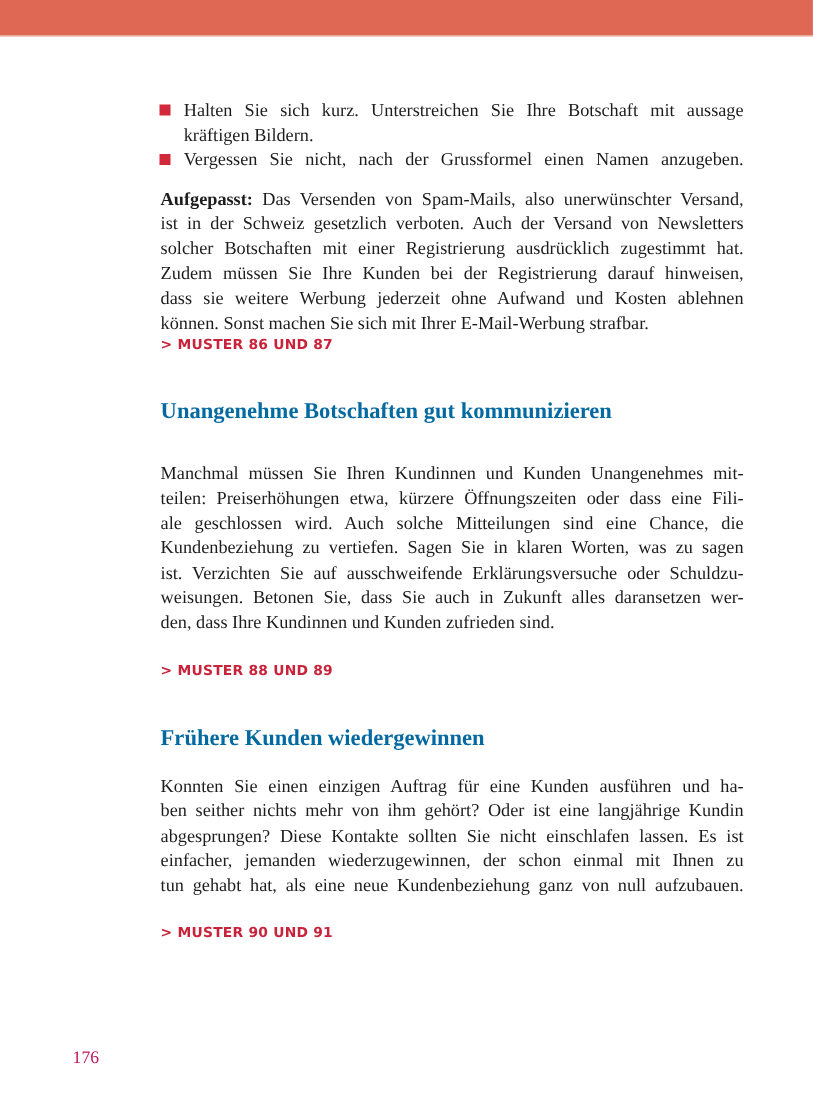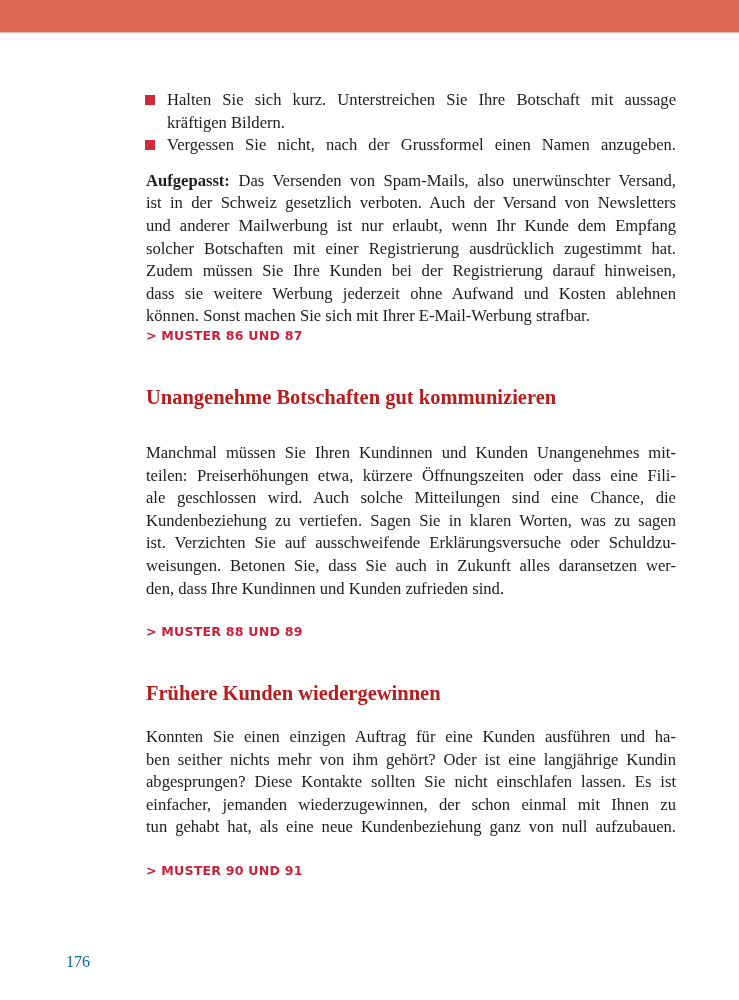--- a/index.html
+++ b/index.html
@@ -81,29 +81,29 @@
       color: #c8233a;
       text-decoration: none;
       cursor: pointer;
     }
     .heading {
       font-family: "Liberation Serif", "DejaVu Serif", serif;
       font-weight: bold;
       font-size: 20.5px;
       line-height: 26px;
       margin: 0;
-      color: #b91c1c;
+      color: #0369a1;
     }
     .page-number {
       position: absolute;
       left: 66px;
       top: 952px;
       font-size: 16px;
       line-height: 20px;
-      color: #0369a1;
+      color: #be185d;
     }
   </style>
 </head>
 <body>
 
 <div class="top-bar"></div>
 
 <div class="content">
 
   <ul class="bullets">
@@ -118,21 +118,20 @@
       <span class="bullet-mark"></span>
       <span class="bullet-text">
         <span class="line last" style="text-align-last:justify">Vergessen Sie nicht, nach der Grussformel einen Namen anzugeben.</span>
       </span>
     </li>
   </ul>
 
   <div class="p" style="margin-top:13px">
     <span class="line"><span class="bold">Aufgepasst:</span><span> Das Versenden von Spam-Mails, also unerwünschter Versand,</span></span>
     <span class="line">ist in der Schweiz gesetzlich verboten. Auch der Versand von Newsletters</span>
-    <span class="line">und anderer Mailwerbung ist nur erlaubt, wenn Ihr Kunde dem Empfang</span>
     <span class="line">solcher Botschaften mit einer Registrierung ausdrücklich zugestimmt hat.</span>
     <span class="line">Zudem müssen Sie Ihre Kunden bei der Registrierung darauf hinweisen,</span>
     <span class="line">dass sie weitere Werbung jederzeit ohne Aufwand und Kosten ablehnen</span>
     <span class="line last">können. Sonst machen Sie sich mit Ihrer E-Mail-Werbung strafbar.</span>
   </div>
 
   <a class="muster-link" style="">&gt; MUSTER 86 UND 87</a>
 
   <h2 class="heading" style="margin-top:41px">Unangenehme Botschaften gut kommunizieren</h2>
 

